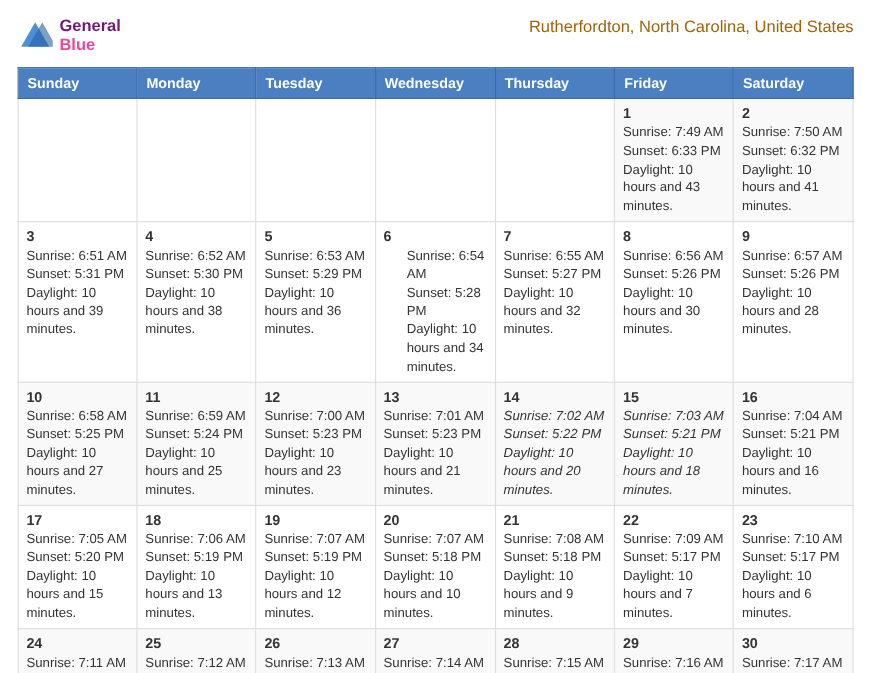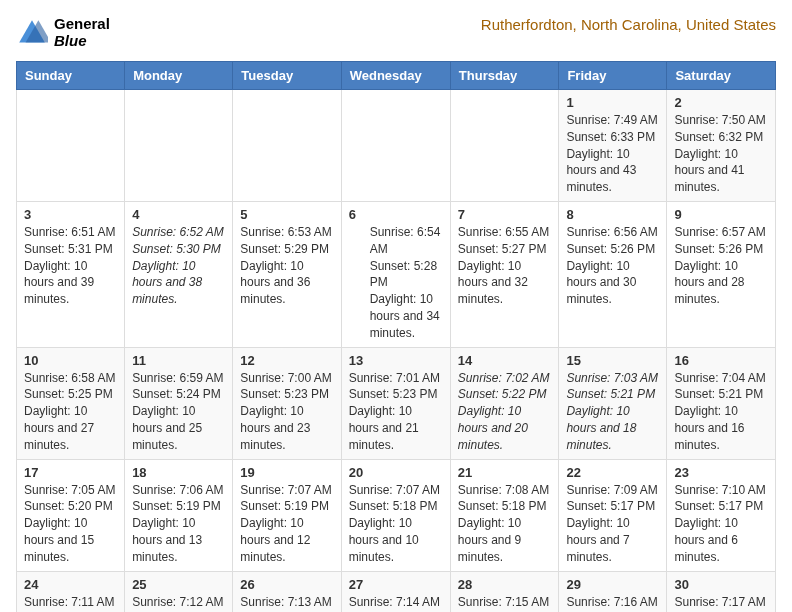--- a/index.html
+++ b/index.html
@@ -22,27 +22,26 @@
       gap: 6px;
     }
     .logo-text {
       display: flex;
       flex-direction: column;
       line-height: 1.1;
     }
     .logo-general {
       font-size: 15px;
       font-weight: bold;
-      color: #000000;
+      color: #701a75;
     }
     .logo-blue {
       font-size: 15px;
       font-weight: bold;
-      color: #000000;
-      font-style: italic;
+      color: #ec4899;
     }
     .logo-icon {
       width: 32px;
       height: 32px;
     }
     .title-block {
       text-align: right;
     }
     .month-title {
       font-size: 32px;
@@ -153,21 +152,21 @@
       </tr>
       <tr class="week-row">
         <td>
           <span class="day-number">3</span>
           <div class="day-info" style="white-space: pre-line;">Sunrise: 6:51 AM
 Sunset: 5:31 PM
 Daylight: 10 hours and 39 minutes.</div>
         </td>
         <td>
           <span class="day-number">4</span>
-          <div class="day-info" style="white-space: pre-line; font-style: italic;">Sunrise: 6:52 AM
+          <div class="day-info" style="white-space: pre-line;">Sunrise: 6:52 AM
 Sunset: 5:30 PM
 Daylight: 10 hours and 38 minutes.</div>
         </td>
         <td>
           <span class="day-number">5</span>
           <div class="day-info" style="white-space: pre-line;">Sunrise: 6:53 AM
 Sunset: 5:29 PM
 Daylight: 10 hours and 36 minutes.</div>
         </td>
         <td>

